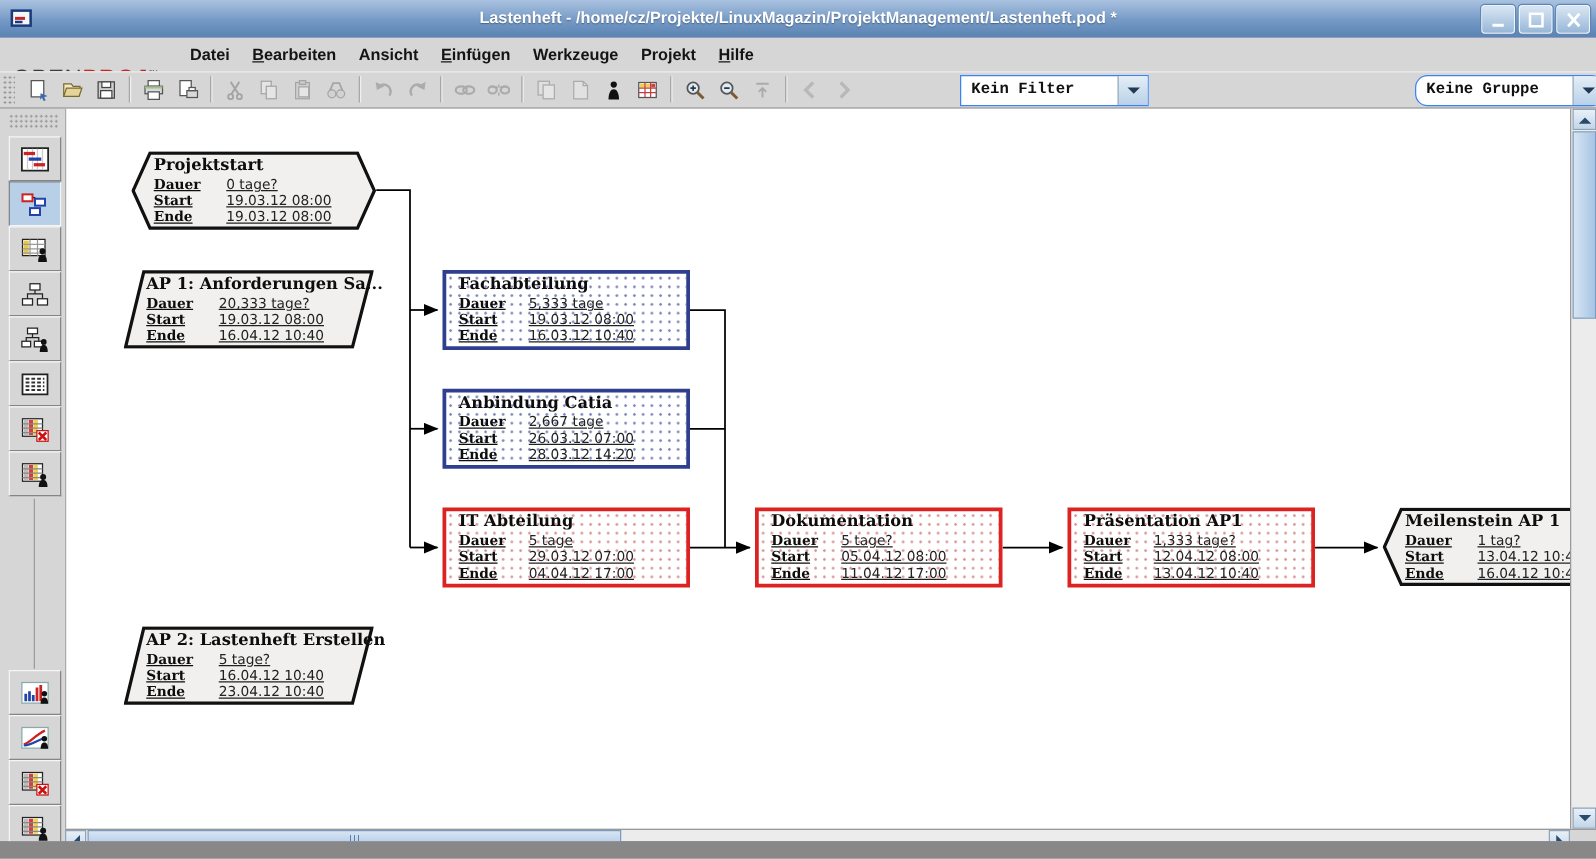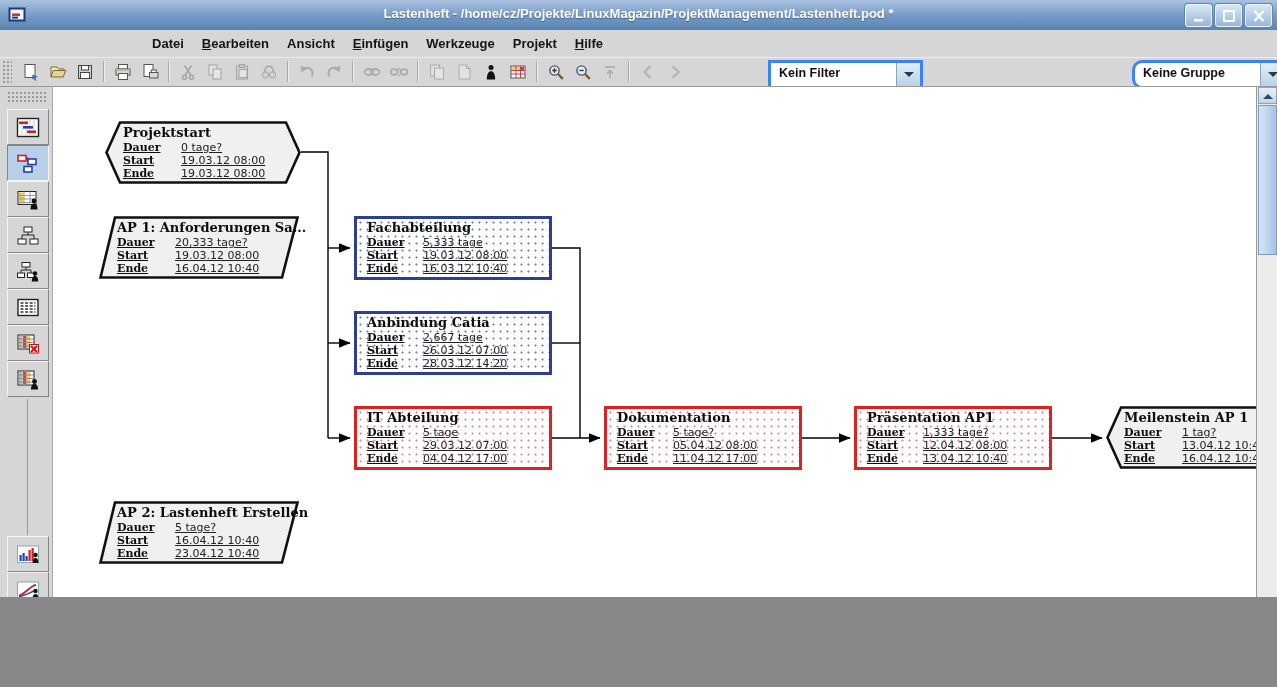--- a/index.html
+++ b/index.html
@@ -1,16 +1,16 @@
 <!DOCTYPE html>
 <html><head>
 <meta charset="utf-8">
 <style>
   html,body{margin:0;padding:0;background:#888;}
-  .window{position:relative;width:1277px;height:597px;overflow:hidden;background:#6d28d9;
+  .window{position:relative;width:1277px;height:673px;overflow:hidden;background:#6d28d9;
     font-family:"Liberation Sans",sans-serif;-webkit-font-smoothing:antialiased;}
 
   
   .titlebar{position:absolute;left:0;top:0;width:100%;height:30px;
     background:linear-gradient(180deg,#aac2e0 0%,#7499c5 55%,#5a83b2 100%);
     border-bottom:1px solid #46699a;}
   .app-icon{position:absolute;left:8px;top:6px;}
   .title{position:absolute;left:0;right:0;top:6px;text-align:center;color:#fff;
     font-weight:bold;font-size:13px;text-shadow:0 1px 1px rgba(0,0,0,.35);white-space:nowrap;}
   .winbtns{position:absolute;right:5px;top:4px;display:flex;gap:3px;}
@@ -32,21 +32,21 @@
   .toolbar{position:absolute;left:0;top:57px;width:100%;height:29px;background:#d6d6d6;
     border-bottom:1px solid #9a9a9a;box-shadow:inset 0 1px 0 #ededed;}
   .tools{position:absolute;left:2px;top:1px;height:27px;display:flex;align-items:center;gap:2px;}
   .tgrip{width:10px;height:24px;margin-right:4px;
     background-image:radial-gradient(#9a9a9a .9px,rgba(0,0,0,0) 1px);background-size:4px 4px;}
   .tbtn{width:25px;height:25px;display:flex;align-items:center;justify-content:center;}
   .tbtn.disabled{opacity:.38;filter:grayscale(1);}
   .tsep{width:1px;height:21px;background:#a8a8a8;box-shadow:1px 0 0 #efefef;margin:0 4px;}
 
   .combo{position:absolute;top:3px;width:149px;height:23px;background:#fff;
-    border:3px solid #3b82f6;display:flex;}
+    border:1px solid #3b82f6;display:flex;font-family:Liberation Mono, monospace;}
   .combo-text{flex:1;font-weight:bold;font-size:12.5px;color:#111;line-height:21px;
     padding-left:8px;white-space:nowrap;overflow:hidden;}
   .combo-arrow{width:23px;border-left:1px solid #8fa4b8;
     background:linear-gradient(180deg,#e4eef7,#b9d1e8);display:flex;align-items:center;justify-content:center;}
   .combo-arrow .tri{width:0;height:0;border:5px solid rgba(0,0,0,0);border-top-color:#223a55;margin-top:5px;}
   .combo.c1{left:768px;} .combo.c2{left:934px;} .combo.c3{left:1132px;border-radius:10px;}
 
   
   .main{position:absolute;left:0;top:86px;width:100%;height:594px;background:#d6d6d6;border-top:1px solid #9a9a9a;}
 

